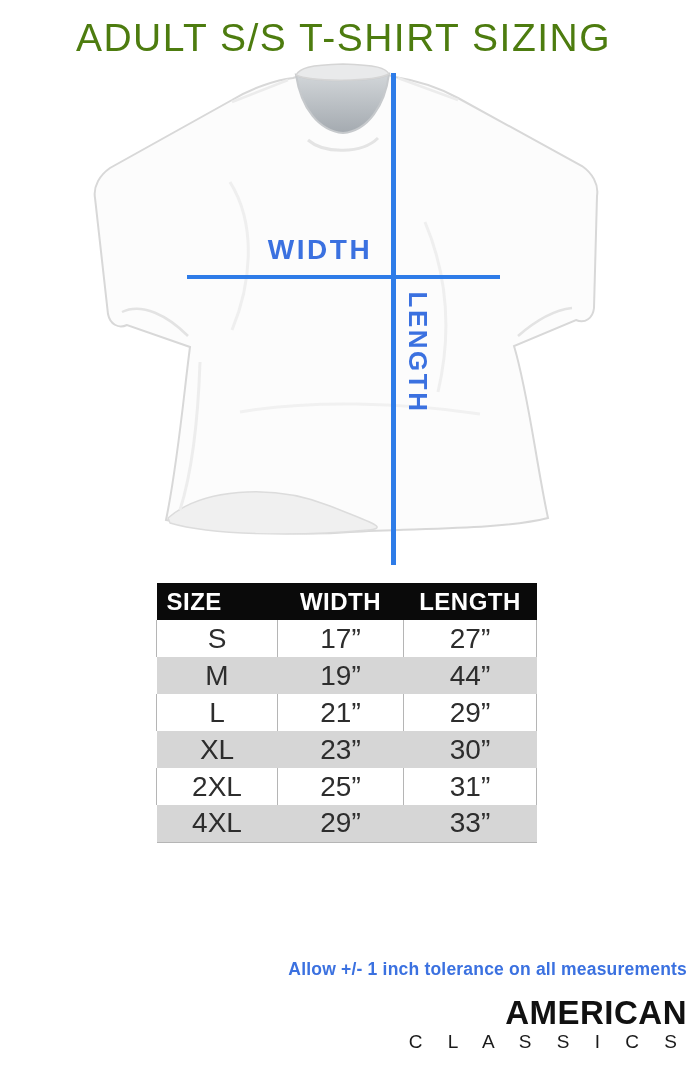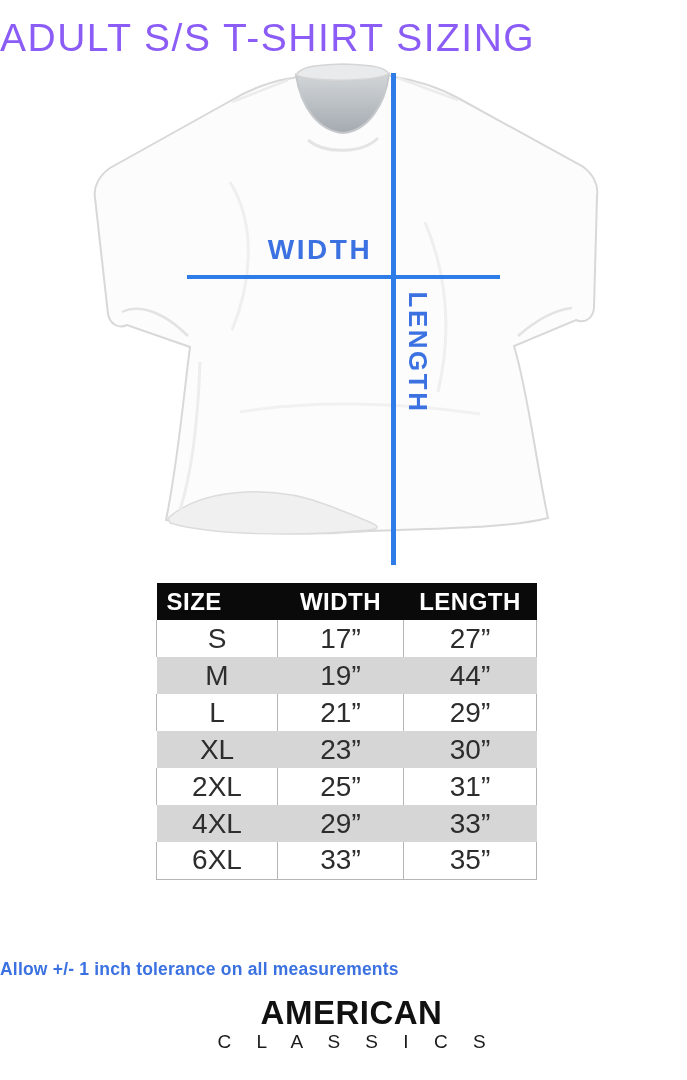--- a/index.html
+++ b/index.html
@@ -12,25 +12,25 @@
     height: 1080px;
     margin: 0 auto;
     background: #ffffff;
     overflow: hidden;
   }
 
   
   .page-title {
     position: absolute;
     top: 16px; left: 0; right: 0;
-    text-align: left;
+    text-align: center;
     font-size: 39px;
     font-weight: 300;
     letter-spacing: 1.5px;
-    color: #8b5cf6;
+    color: #4d7c0f;
     white-space: nowrap;
   }
 
   
   .shirt-figure {
     position: absolute;
     left: 80px; top: 62px;
     width: 530px; height: 512px;
   }
   .measure-line { position: absolute; background: var(--blue-line, #2e7ce8); }
@@ -90,29 +90,29 @@
   .size-table tbody tr:nth-child(odd) td {
     border-left: 1px solid #b5b5b5;
     border-right: 1px solid #b5b5b5;
   }
   .size-table tbody tr:last-child td { border-bottom: 1px solid #b5b5b5; }
 
   
   .tolerance-note {
     position: absolute;
     top: 959px; left: 0; right: 0;
-    text-align: left;
+    text-align: right;
     font-size: 17.5px;
     font-weight: bold;
     color: var(--blue-label, #3b71e0);
     letter-spacing: 0.2px;
   }
 
   
-  .brand { position: absolute; top: 996px; left: 16px; right: 0; text-align: center; }
+  .brand { position: absolute; top: 996px; left: 16px; right: 0; text-align: right; }
   .brand-line1 {
     font-size: 33px;
     font-weight: bold;
     letter-spacing: 0.5px;
     color: #111111;
     line-height: 1.05;
   }
   .brand-line2 {
     font-size: 19px;
     font-weight: 400;
@@ -222,25 +222,20 @@
         <tr>
           <td>2XL</td>
           <td>25”</td>
           <td>31”</td>
         </tr>
         <tr>
           <td>4XL</td>
           <td>29”</td>
           <td>33”</td>
         </tr>
-        <tr>
-          <td>6XL</td>
-          <td>33”</td>
-          <td>35”</td>
-        </tr>
       </tbody>
   </table>
 
   <div class="tolerance-note">Allow +/- 1 inch tolerance on all measurements</div>
 
   <div class="brand">
     <div class="brand-line1">AMERICAN</div>
     <div class="brand-line2">C L A S S I C S</div>
   </div>
 

